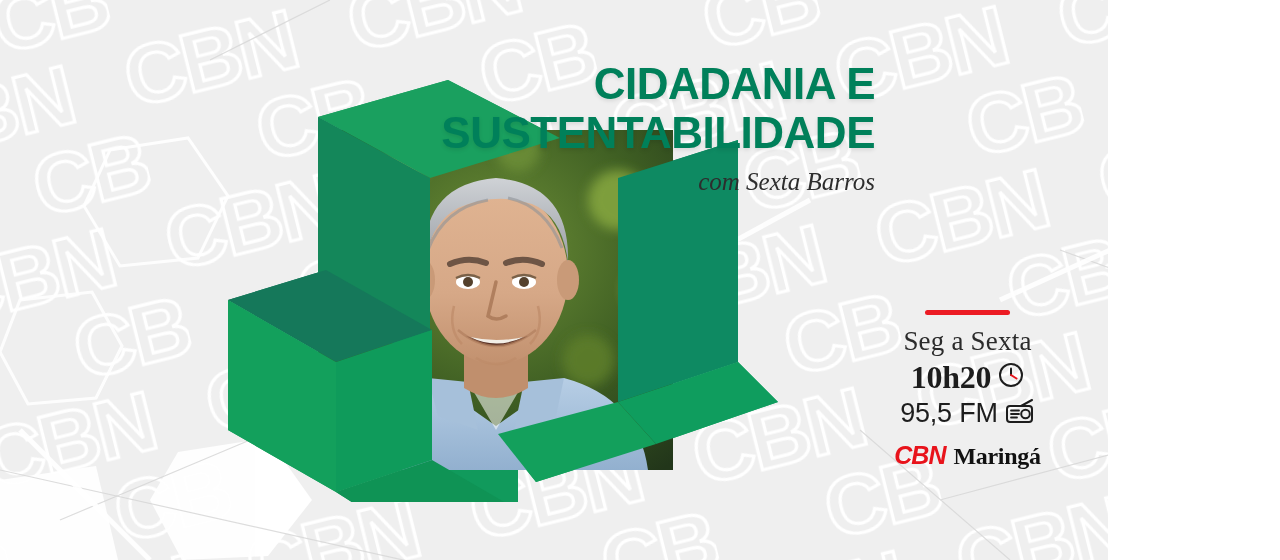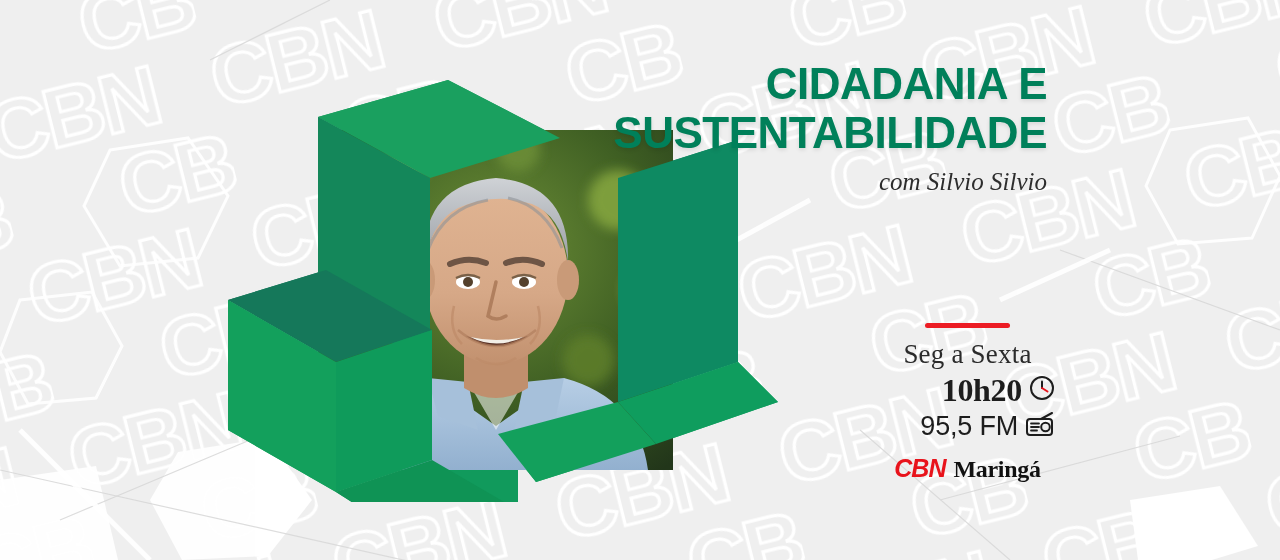--- a/index.html
+++ b/index.html
@@ -2,21 +2,21 @@
 <html><head>
 <meta charset="utf-8">
 <style>
   html, body {
     margin: 0;
     padding: 0;
     background: #ffffff;
   }
   #banner {
     position: relative;
-    width: 1280px;
+    width: 1108px;
     height: 560px;
     overflow: hidden;
     background: #5eead4;
     font-family: "Liberation Sans", sans-serif;
   }
 
   
   .bg-base {
     position: absolute;
     inset: 0;
@@ -77,42 +77,42 @@
     font-style: italic;
     color: #2d2d2d;
     font-family: "Liberation Serif", serif;
     white-space: nowrap;
   }
 
   
   .schedule {
     position: absolute;
     left: 880px;
-    top: 323px;
+    top: 310px;
     width: 175px;
     text-align: center;
   }
   .sched-rule {
     width: 85px;
     height: 5px;
     background: #ec1c24;
     border-radius: 3px;
     margin: 0 auto 12px auto;
   }
   .sched-days {
     font-family: "Liberation Serif", serif;
     font-size: 27px;
     color: #2b2b2b;
     line-height: 1.1;
     letter-spacing: 0.2px;
   }
   .sched-row {
     display: flex;
     align-items: center;
-    justify-content: flex-end;
+    justify-content: center;
     gap: 7px;
   }
   .sched-time {
     font-family: "Liberation Serif", serif;
     font-weight: 700;
     font-size: 32px;
     color: #1d1d1d;
     line-height: 1.15;
     letter-spacing: -0.3px;
   }
@@ -307,21 +307,21 @@
       <polygon points="118,430 214,398 300,448 206,486" fill="#0f9355"></polygon>
       <polygon points="400,116 520,78 520,300 400,340" fill="#0e8a62"></polygon>
       <polygon points="400,340 520,300 560,340 438,382" fill="#0f9d5e"></polygon>
       <polygon points="280,372 400,340 438,382 318,420" fill="#13a05c"></polygon>
     </svg>
   </div>
 
   <div class="title-block">
     <div class="title-line1">CIDADANIA E</div>
     <div class="title-line2">SUSTENTABILIDADE</div>
-    <div class="title-sub">com Silvio Silvio</div>
+    <div class="title-sub">com Sexta Barros</div>
   </div>
 
   <div class="schedule">
     <div class="sched-rule"></div>
 
     <div class="sched-days">Seg a Sexta</div>
 
     <div class="sched-row r-time">
       <span class="sched-time">10h20</span>
       <span class="icon-clock">

